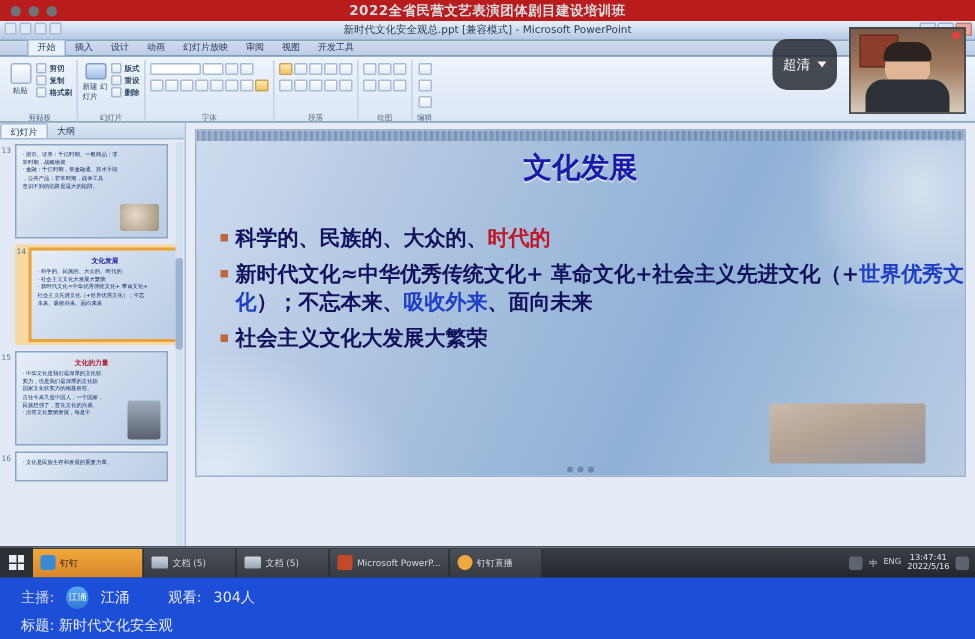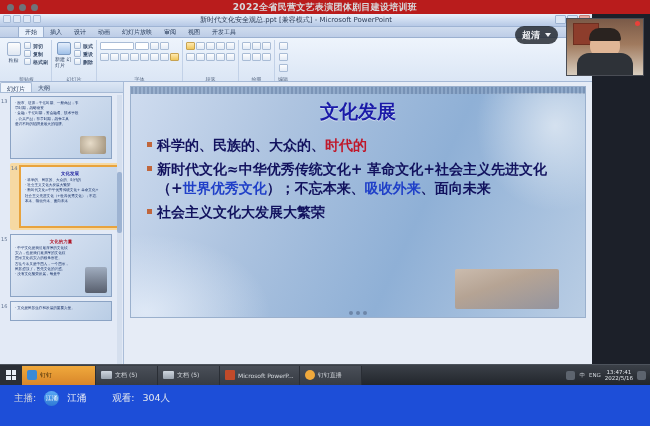--- a/index.html
+++ b/index.html
@@ -21,21 +21,21 @@
   .win-dot { width: 7px; height: 7px; border-radius: 50%; background: #6f7379; }
   .player-title {
     position: absolute; left: 0; right: 0; top: 0; height: 14px;
     display: flex; align-items: center; justify-content: center;
     color: #d8dadd; font-size: 9px; font-weight: bold;
     letter-spacing: .3px; pointer-events: none;
   }
 
   
   .share-region {
-    position: absolute; left: 0; top: 14px; width: 592px; height: 371px;
+    position: absolute; left: 0; top: 14px; width: 650px; height: 371px;
     background: #14532d; overflow: hidden;
   }
 
   
   .ppt-titlebar {
     position: relative; height: 13px; width: 100%;
     background: linear-gradient(#e9f0fa, #c9d8ee 60%, #b7c9e6);
     border-bottom: 1px solid #9fb4d4;
     display: flex; align-items: center; justify-content: center;
   }
@@ -123,21 +123,21 @@
   .slide-deco2 { position: absolute; left: 0; bottom: 0; width: 150px; height: 90px;
     background: radial-gradient(ellipse at 10% 95%, rgba(235,242,252,.75), rgba(255,255,255,0) 65%); }
   .slide-photo { position: absolute; right: 26px; bottom: 8px; width: 104px; height: 40px;
     background: linear-gradient(160deg,#d3bca6,#b99f87 40%,#8e8b93); opacity:.85; border-radius:2px;}
   .slide-title {
     position: relative; text-align: center; margin-top: 12px;
     font-size: 19px; font-weight: bold; color: #1a1aa8;
     font-family: "DejaVu Sans", "Liberation Sans", sans-serif;
     text-shadow: 0 1px 0 rgba(255,255,255,.5);
   }
-  .slide-bullets { position: relative; margin: 11px 0 0 16px; }
+  .slide-bullets { position: relative; margin: 25px 0 0 16px; }
   .sb {
     display: flex; align-items: flex-start; gap: 5px; margin-bottom: 5px;
   }
   .sb-mark { width: 5px; height: 5px; background: #c0663c; margin-top: 6px; flex: none; }
   .sb-text {
     font-size: 14px; line-height: 19px; color: #12125e; font-weight: bold;
     font-family: "DejaVu Serif", "Liberation Serif", serif;
   }
   .sb-text .red { color: #c0182a; }
   .sb-text .blue { color: #2040c8; }
@@ -177,23 +177,23 @@
   .task-icon { width: 10px; height: 10px; border-radius: 2px; background: #3b8ad8; flex: none; }
   .task-icon.orange { background: #f0a93c; border-radius: 50%; }
   .task-icon.ppt { background: #c24a2a; border-radius: 1px; }
   .task-icon.folder { width:11px; height:8px; background: linear-gradient(#cfd6df,#9aa3ae); border-radius: 1px; }
   .tray { margin-left: auto; display: flex; align-items: center; gap: 4px; padding-right: 4px; color: #cfd4da; font-size: 5.5px; }
   .tray-ico { width: 9px; height: 9px; background: #5d646e; border-radius: 2px; }
   .tray-clock { display: flex; flex-direction: column; align-items: center; line-height: 6px; font-size: 5.5px; color: #e3e7ec; }
 
   
   .quality-pill {
-    position: absolute; right: 92px; top: 26px; height: 18px; padding: 0 7px;
+    position: absolute; right: 92px; top: 26px; height: 34px; padding: 0 7px;
     background: rgba(32,36,44,.82); border-radius: 10px; display: flex; align-items: center; gap: 5px;
-    color: #f0f2f5; font-size: 9px; font-weight: bold;
+    color: #f0f2f5; font-size: 9px;
   }
   .caret { width: 0; height: 0; border-left: 3.5px solid transparent; border-right: 3.5px solid transparent; border-top: 4px solid #f0f2f5; }
   .share-btn {
     position: absolute; right: 62px; top: 25px; width: 20px; height: 20px;
     background: rgba(32,36,44,.82); border-radius: 6px; display:flex; align-items:center; justify-content:center;
   }
   .more-btn {
     position: absolute; right: 12px; top: 26px; width: 30px; height: 19px;
     background: rgba(28,31,38,.9); border-radius: 10px; display: flex; align-items: center; justify-content: center; gap: 3px;
   }
@@ -576,15 +576,19 @@
   </div>
 
   <div class="infobar">
     <div class="info-row1">
       <span class="label-dim">主播:</span>
       <span class="avatar">江涌</span>
       <span class="host-name">江涌</span>
       <span class="viewers">观看:</span>
       <span>304人</span>
     </div>
+    <div class="info-row2">
+      <span>标题:</span>
+      <span>新时代文化安全观</span>
+    </div>
   </div>
 
 </div>
 
 </body></html>

